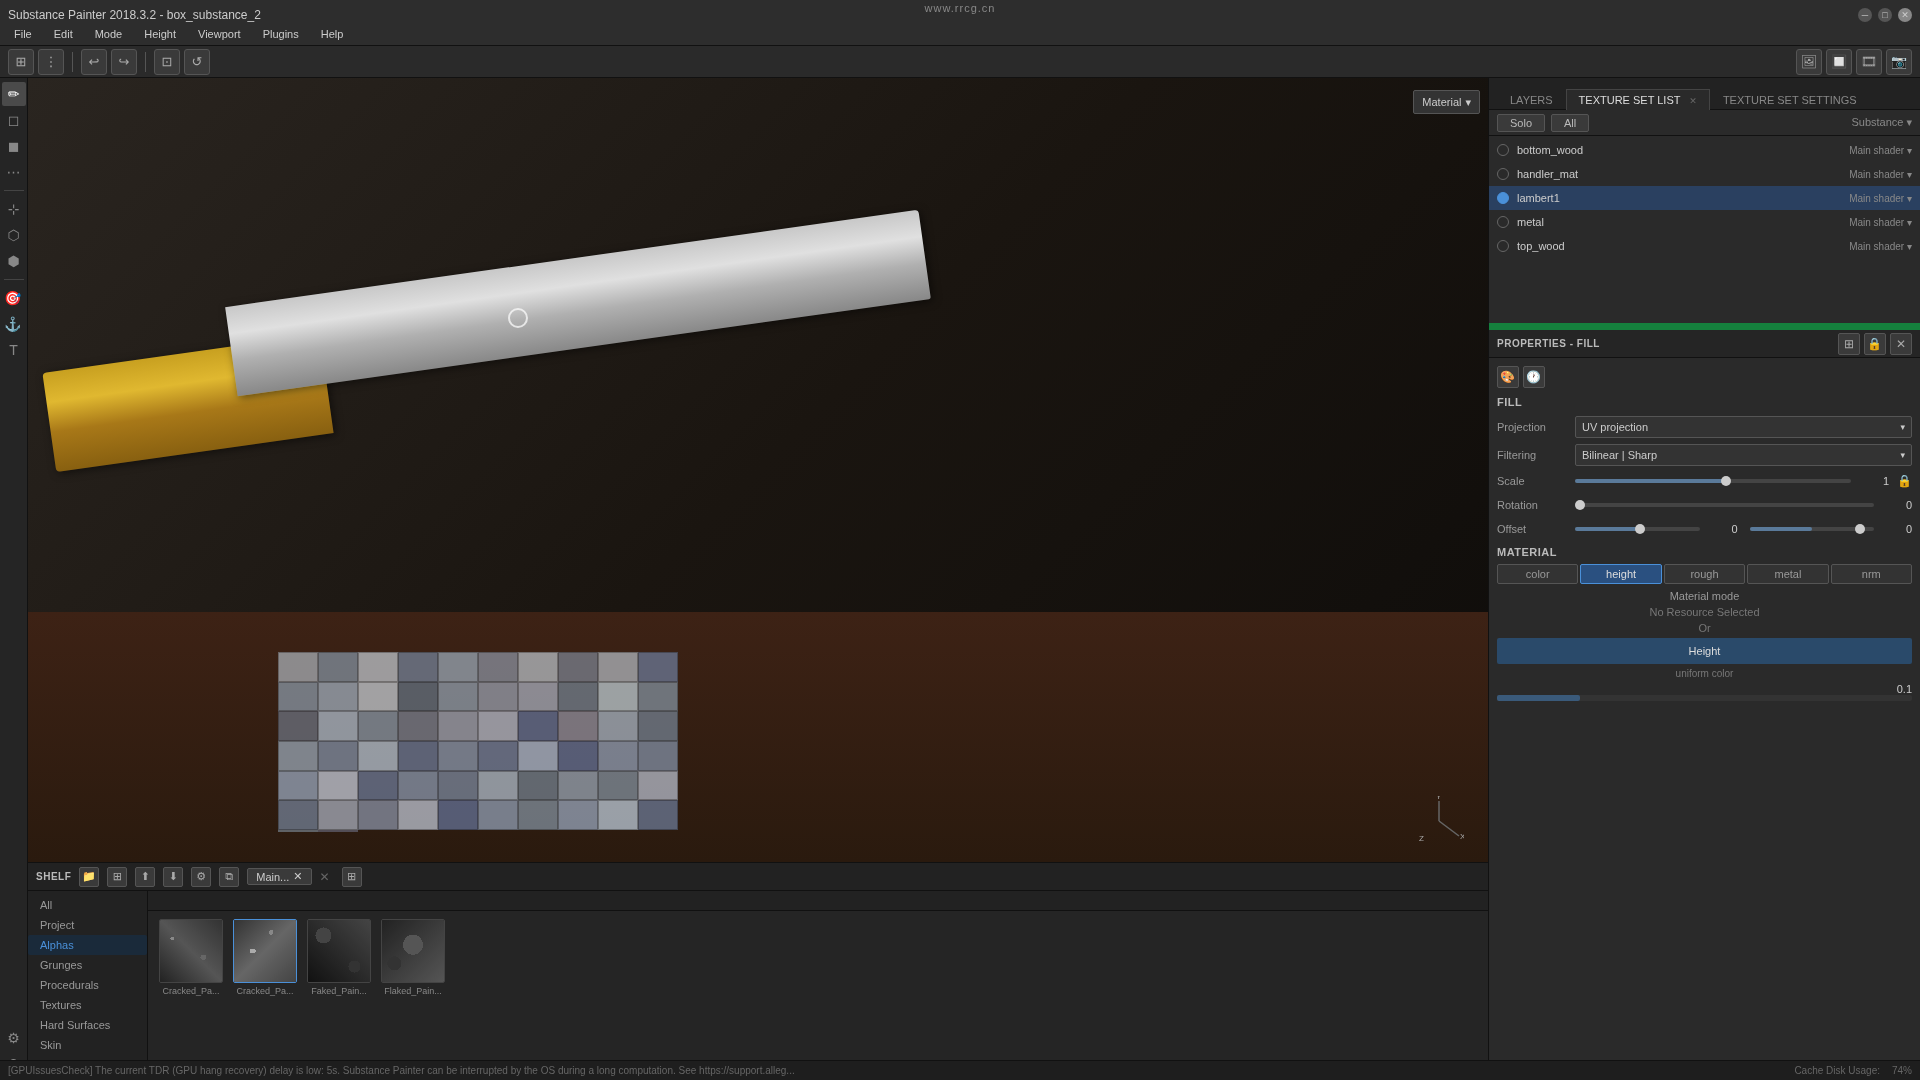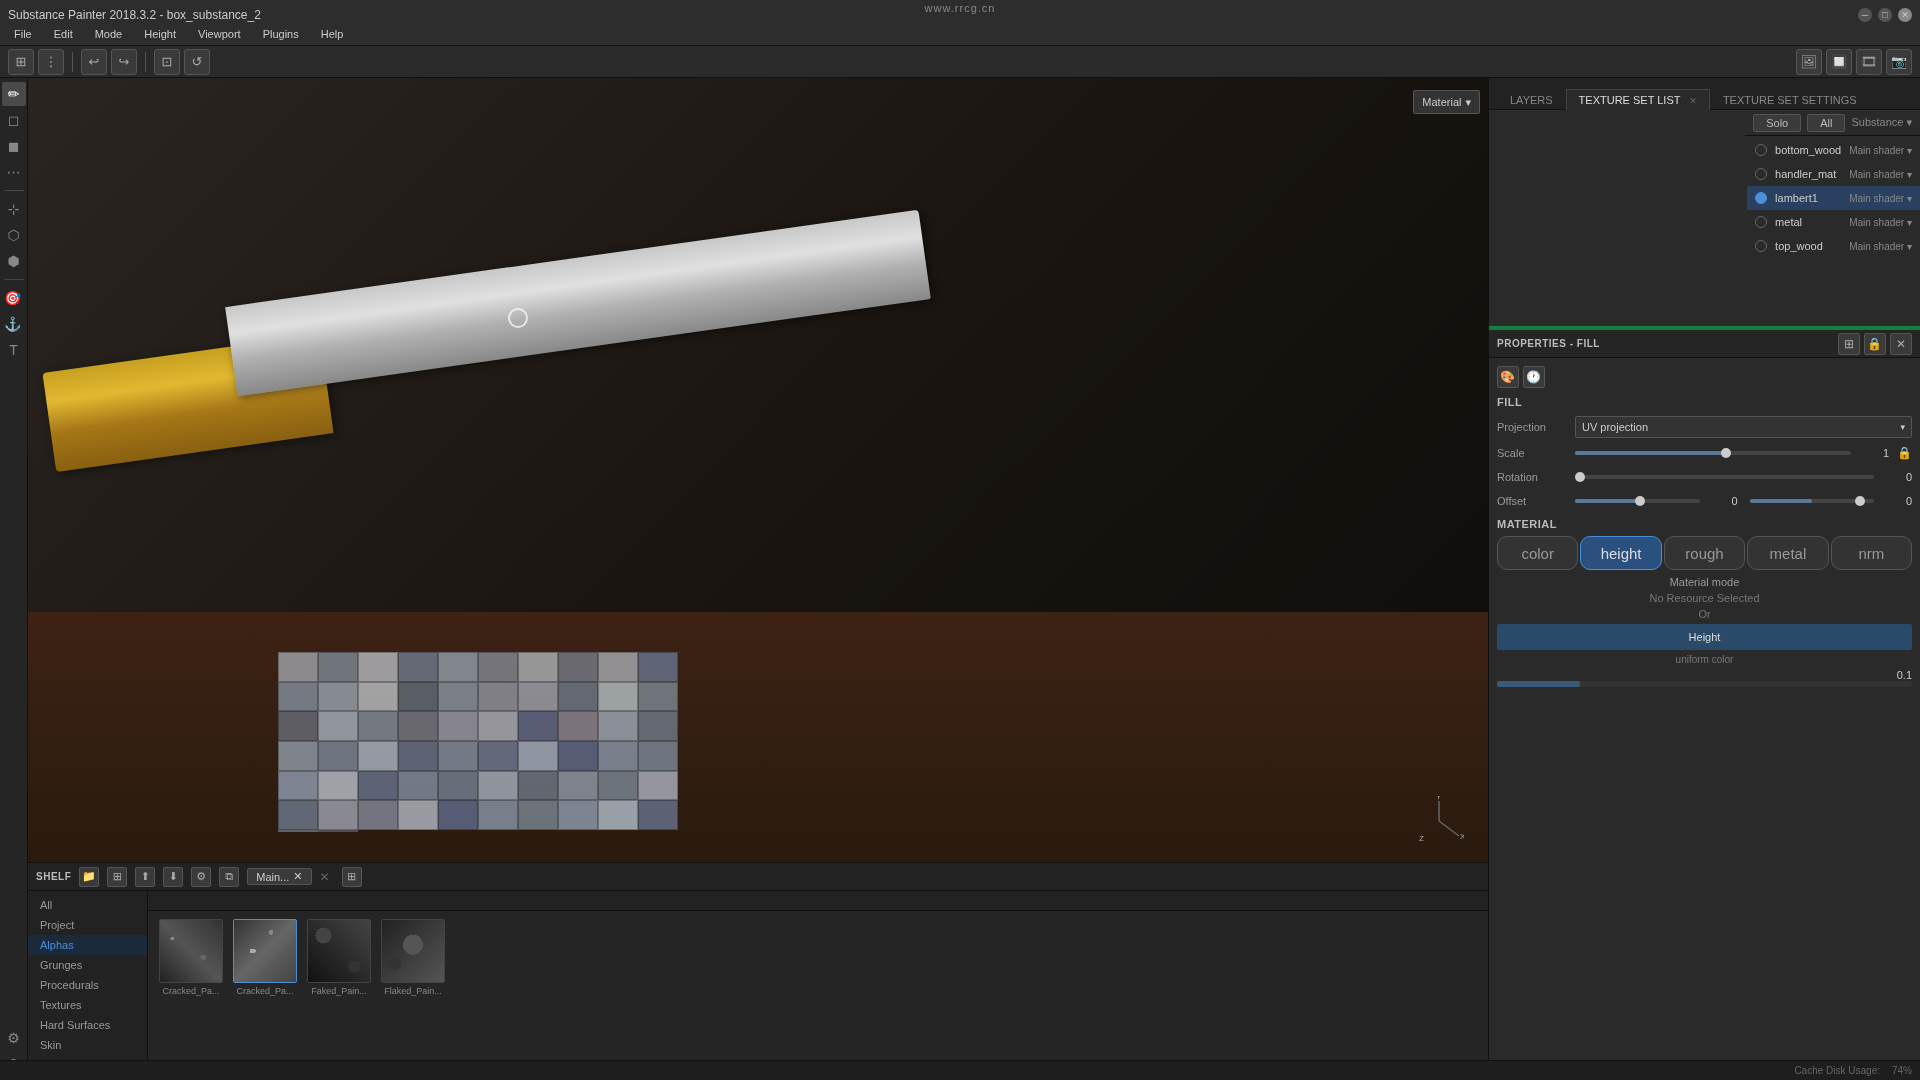--- a/index.html
+++ b/index.html
@@ -220,22 +220,21 @@
       margin-left: 6px;
       font-size: 9px;
       color: #666;
     }
 
     
     #layers-section {
       height: 220px;
       display: flex;
       flex-direction: column;
-      border-bottom: 4px solid #15803d;
-      align-items: flex-end;
+      border-bottom: 7px solid #15803d;
     }
     .section-title {
       font-size: 10px;
       font-weight: bold;
       color: #bbb;
       text-transform: uppercase;
       letter-spacing: 0.5px;
     }
 
     
@@ -428,26 +427,26 @@
       text-transform: uppercase;
       letter-spacing: 0.5px;
     }
     .material-buttons {
       display: flex;
       gap: 2px;
       margin-bottom: 6px;
     }
     .mat-btn {
       flex: 1;
-      height: 34px;
+      height: 20px;
       background: #333;
       border: 1px solid #555;
-      border-radius: 10px;
+      border-radius: 2px;
       color: #999;
-      font-size: 15px;
+      font-size: 11px;
       cursor: pointer;
       display: flex;
       align-items: center;
       justify-content: center;
     }
     .mat-btn.active {
       background: #2a5080;
       border-color: #4a90d9;
       color: #ddd;
     }
@@ -966,20 +965,26 @@
 
       <div class="fill-section-label">FILL</div>
 
       <div class="prop-row">
         <span class="prop-label">Projection</span>
         <div class="prop-dropdown">
           <span>UV projection</span>
         </div>
       </div>
 
+      <div class="prop-row">
+        <span class="prop-label">Filtering</span>
+        <div class="prop-dropdown">
+          <span>Bilinear | Sharp</span>
+        </div>
+      </div>
 
 
       <div class="slider-row">
         <span class="slider-label">Scale</span>
         <div class="slider-container">
           <div class="slider-track">
             <div class="slider-fill" style="width:55%;"></div>
             <div class="slider-thumb" style="left:53%;"></div>
           </div>
         </div>
@@ -1105,17 +1110,18 @@
             <div class="thumb-flaked2"></div>
           </div>
           <span class="shelf-item-name">Flaked_Pain...</span>
         </div>
       </div>
     </div>
   </div>
 </div>
 
 <div id="bottom-bar">
+  <span class="bottom-bar-text">[GPUIssuesCheck] The current TDR (GPU hang recovery) delay is low: 5s. Substance Painter can be interrupted by the OS during a long computation. See https://support.alleg...</span>
   <div class="bottom-bar-right">
     <span class="bottom-bar-text">Cache Disk Usage:</span>
     <span class="bottom-bar-text">74%</span>
   </div>
 </div>
 
 </body></html>

